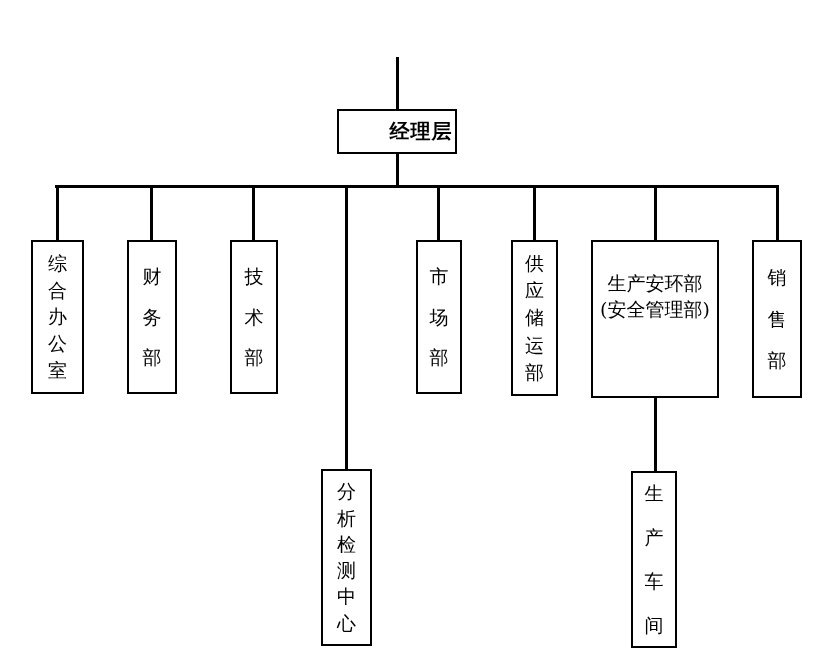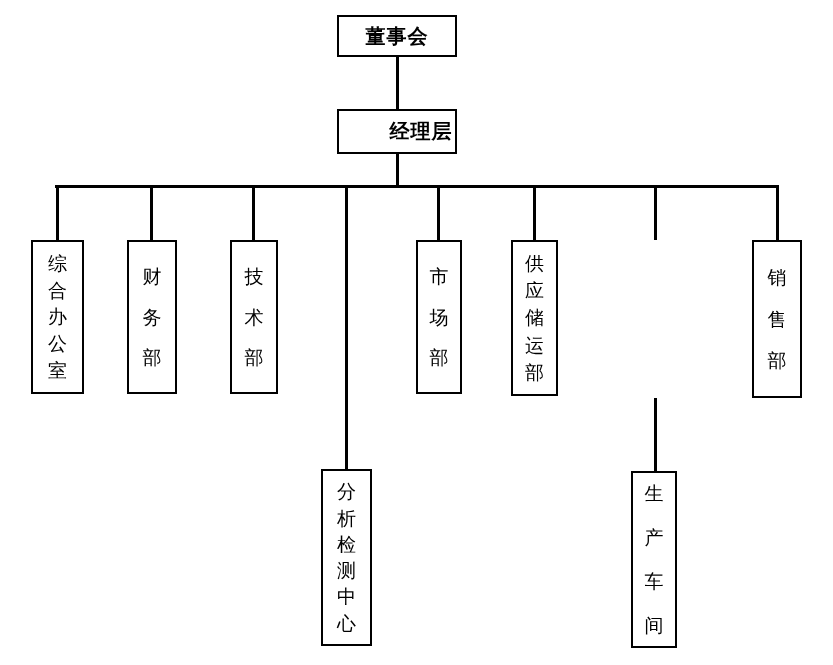--- a/index.html
+++ b/index.html
@@ -46,23 +46,20 @@
   <div class="line" style="left:56px; top:188px; width:3px; height:52px;"></div>
   <div class="line" style="left:150px; top:188px; width:3px; height:52px;"></div>
   <div class="line" style="left:252px; top:188px; width:3px; height:52px;"></div>
   <div class="line" style="left:345px; top:188px; width:3px; height:281px;"></div>
   <div class="line" style="left:437px; top:188px; width:3px; height:52px;"></div>
   <div class="line" style="left:533px; top:188px; width:3px; height:52px;"></div>
   <div class="line" style="left:654px; top:188px; width:3px; height:52px;"></div>
   <div class="line" style="left:776px; top:188px; width:3px; height:52px;"></div>
   <div class="line" style="left:654px; top:398px; width:3px; height:73px;"></div>
 
-  <div class="node hnode" style="left:337px; top:15px; width:120px; height:42px;">
-    <span>董事会</span>
-  </div>
 
   <div class="node hnode" style="left:337px; top:109px; width:120px; height:45px;padding-left:48px;">
     <span>经理层</span>
   </div>
 
   <div class="node vnode" style="left:31px; top:240px; width:53px; height:154px;">
       <span>综</span>
       <span>合</span>
       <span>办</span>
       <span>公</span>
@@ -88,20 +85,24 @@
     </div>
 
   <div class="node vnode" style="left:511px; top:240px; width:47px; height:156px;">
       <span>供</span>
       <span>应</span>
       <span>储</span>
       <span>运</span>
       <span>部</span>
     </div>
 
+  <div class="node pnode" style="left:591px; top:240px; width:128px; height:158px;">
+    <div>生产安环部</div>
+    <div>(安全管理部)</div>
+  </div>
 
   <div class="node vnode" style="left:752px; top:240px; width:50px; height:158px;">
       <span>销</span>
       <span>售</span>
       <span>部</span>
     </div>
 
   <div class="node vnode" style="left:321px; top:469px; width:51px; height:177px;">
       <span>分</span>
       <span>析</span>

